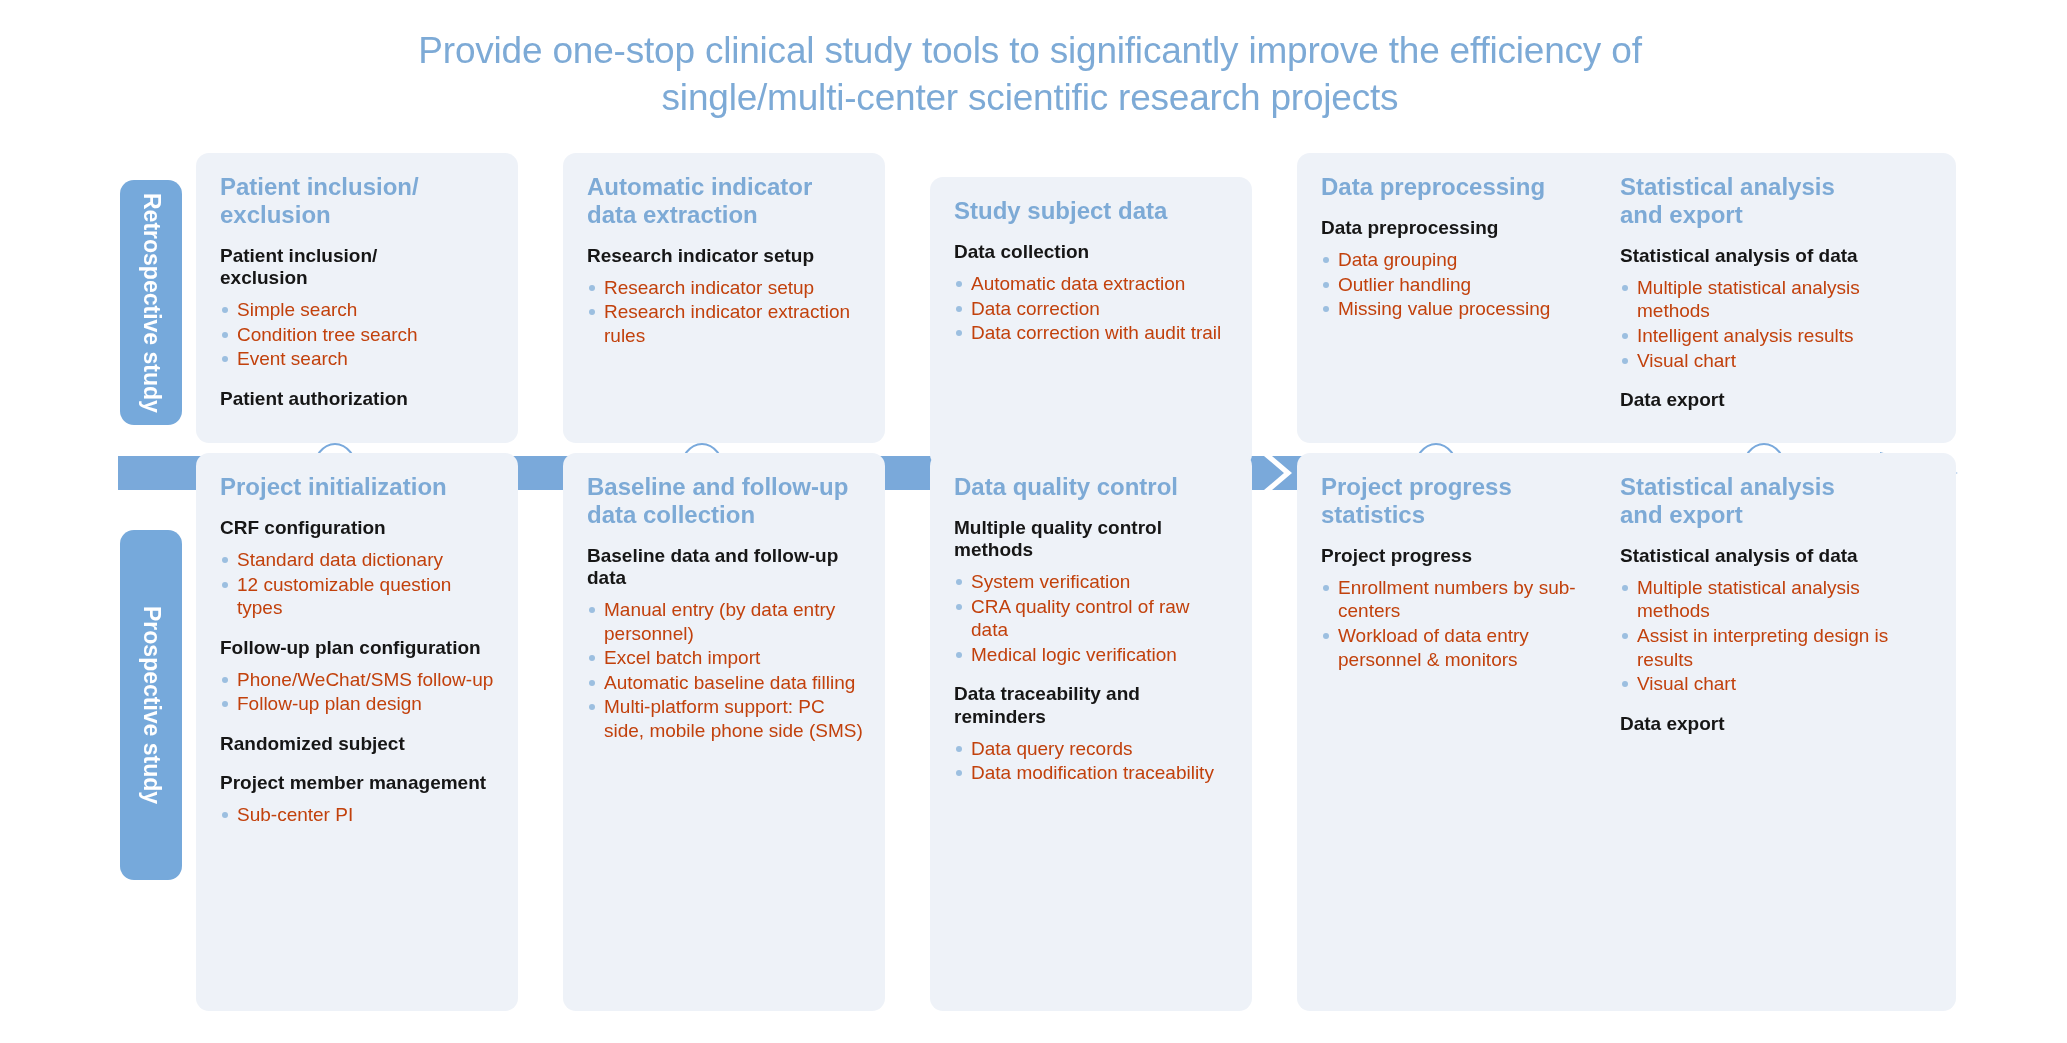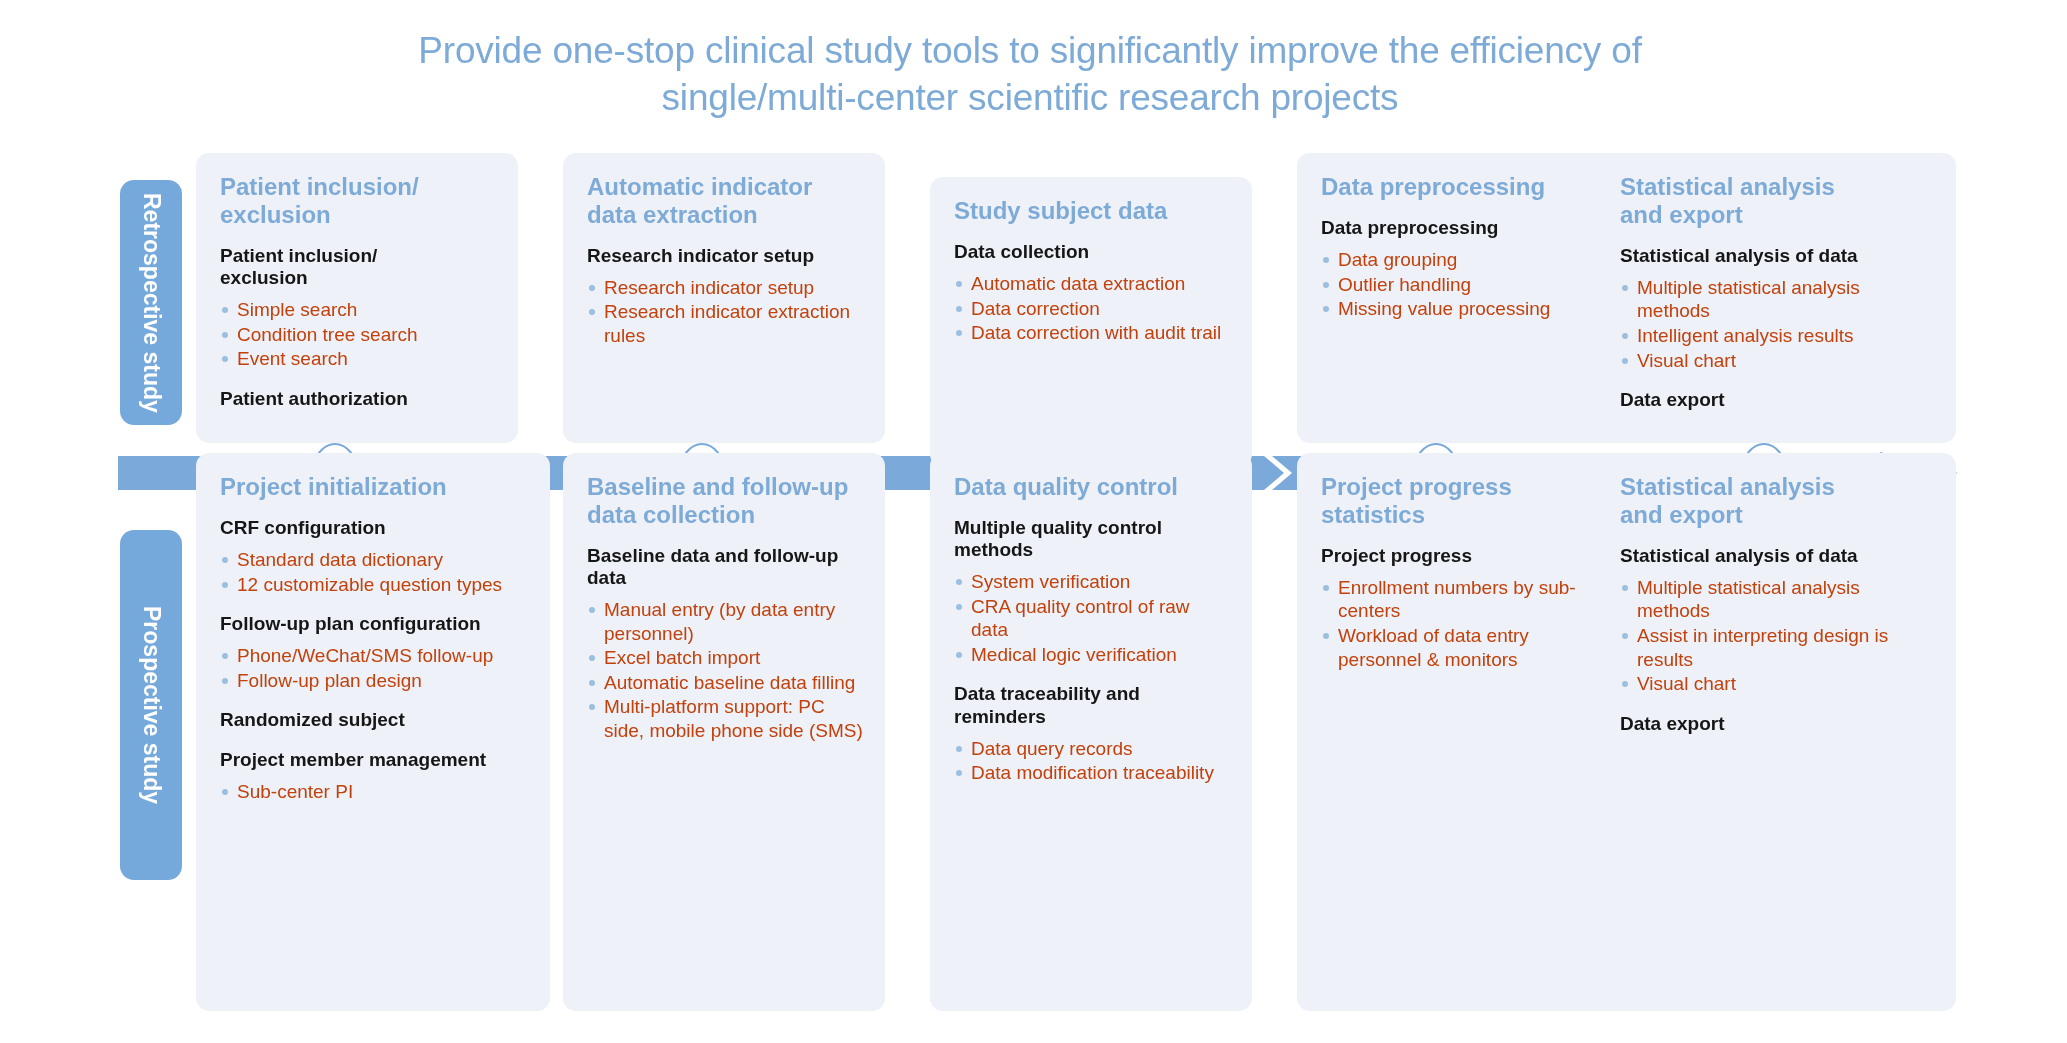--- a/index.html
+++ b/index.html
@@ -190,21 +190,21 @@
             <ul class="bullets">
               <li>Simple search</li>
               <li>Condition tree search</li>
               <li>Event search</li>
             </ul>
           </div>
           <div class="sub-block no-bullets">
             <div class="sub-heading">Patient authorization</div>
           </div>
         </div>
-        <div class="card card-bottom" style="width: 354px;">
+        <div class="card card-bottom" style="width: 322px;">
           <div class="card-heading">Project initialization</div>
           <div class="sub-block">
             <div class="sub-heading">CRF configuration</div>
             <ul class="bullets">
               <li>Standard data dictionary</li>
               <li>12 customizable question types</li>
             </ul>
           </div>
           <div class="sub-block">
             <div class="sub-heading">Follow-up plan configuration</div>

